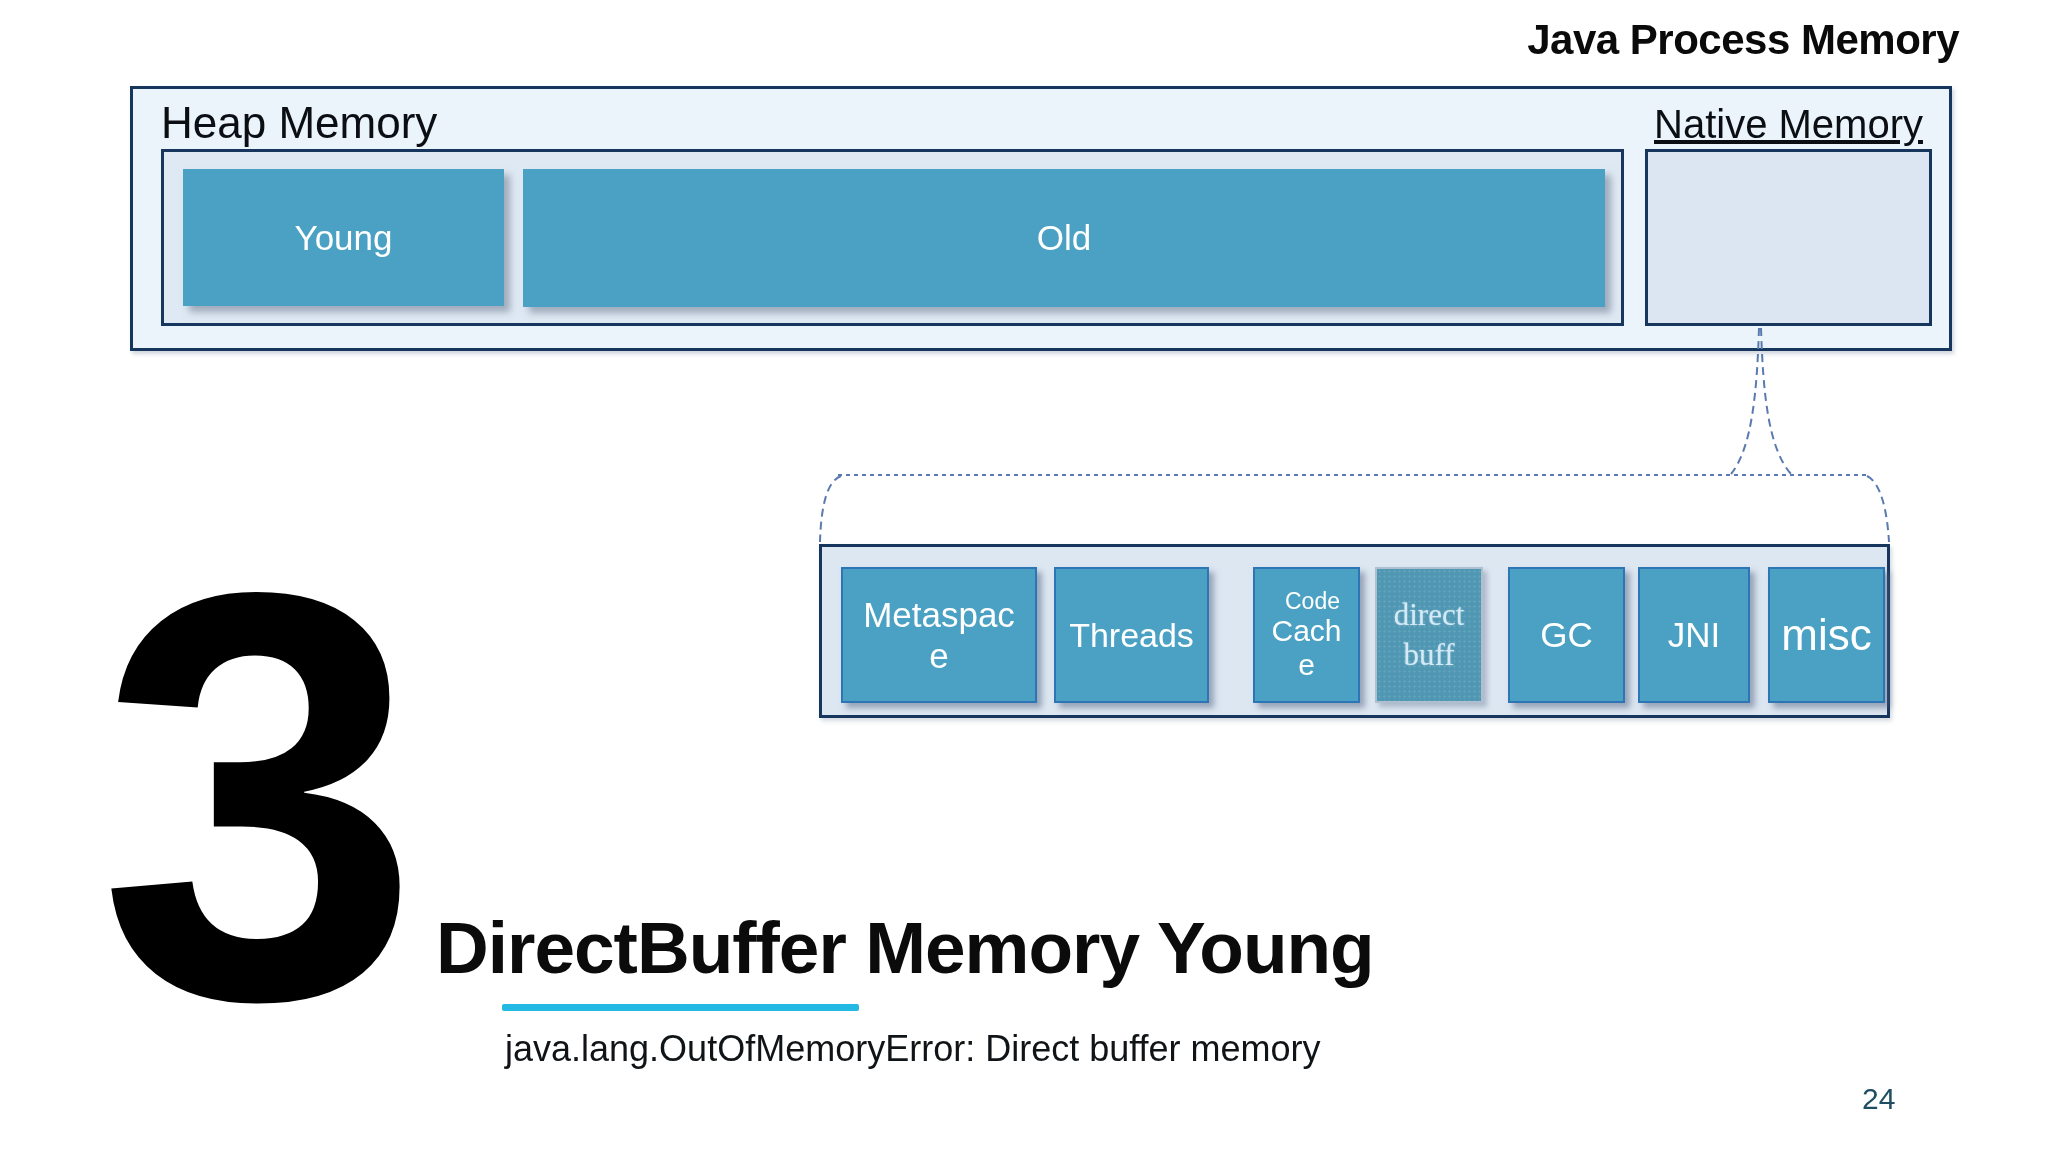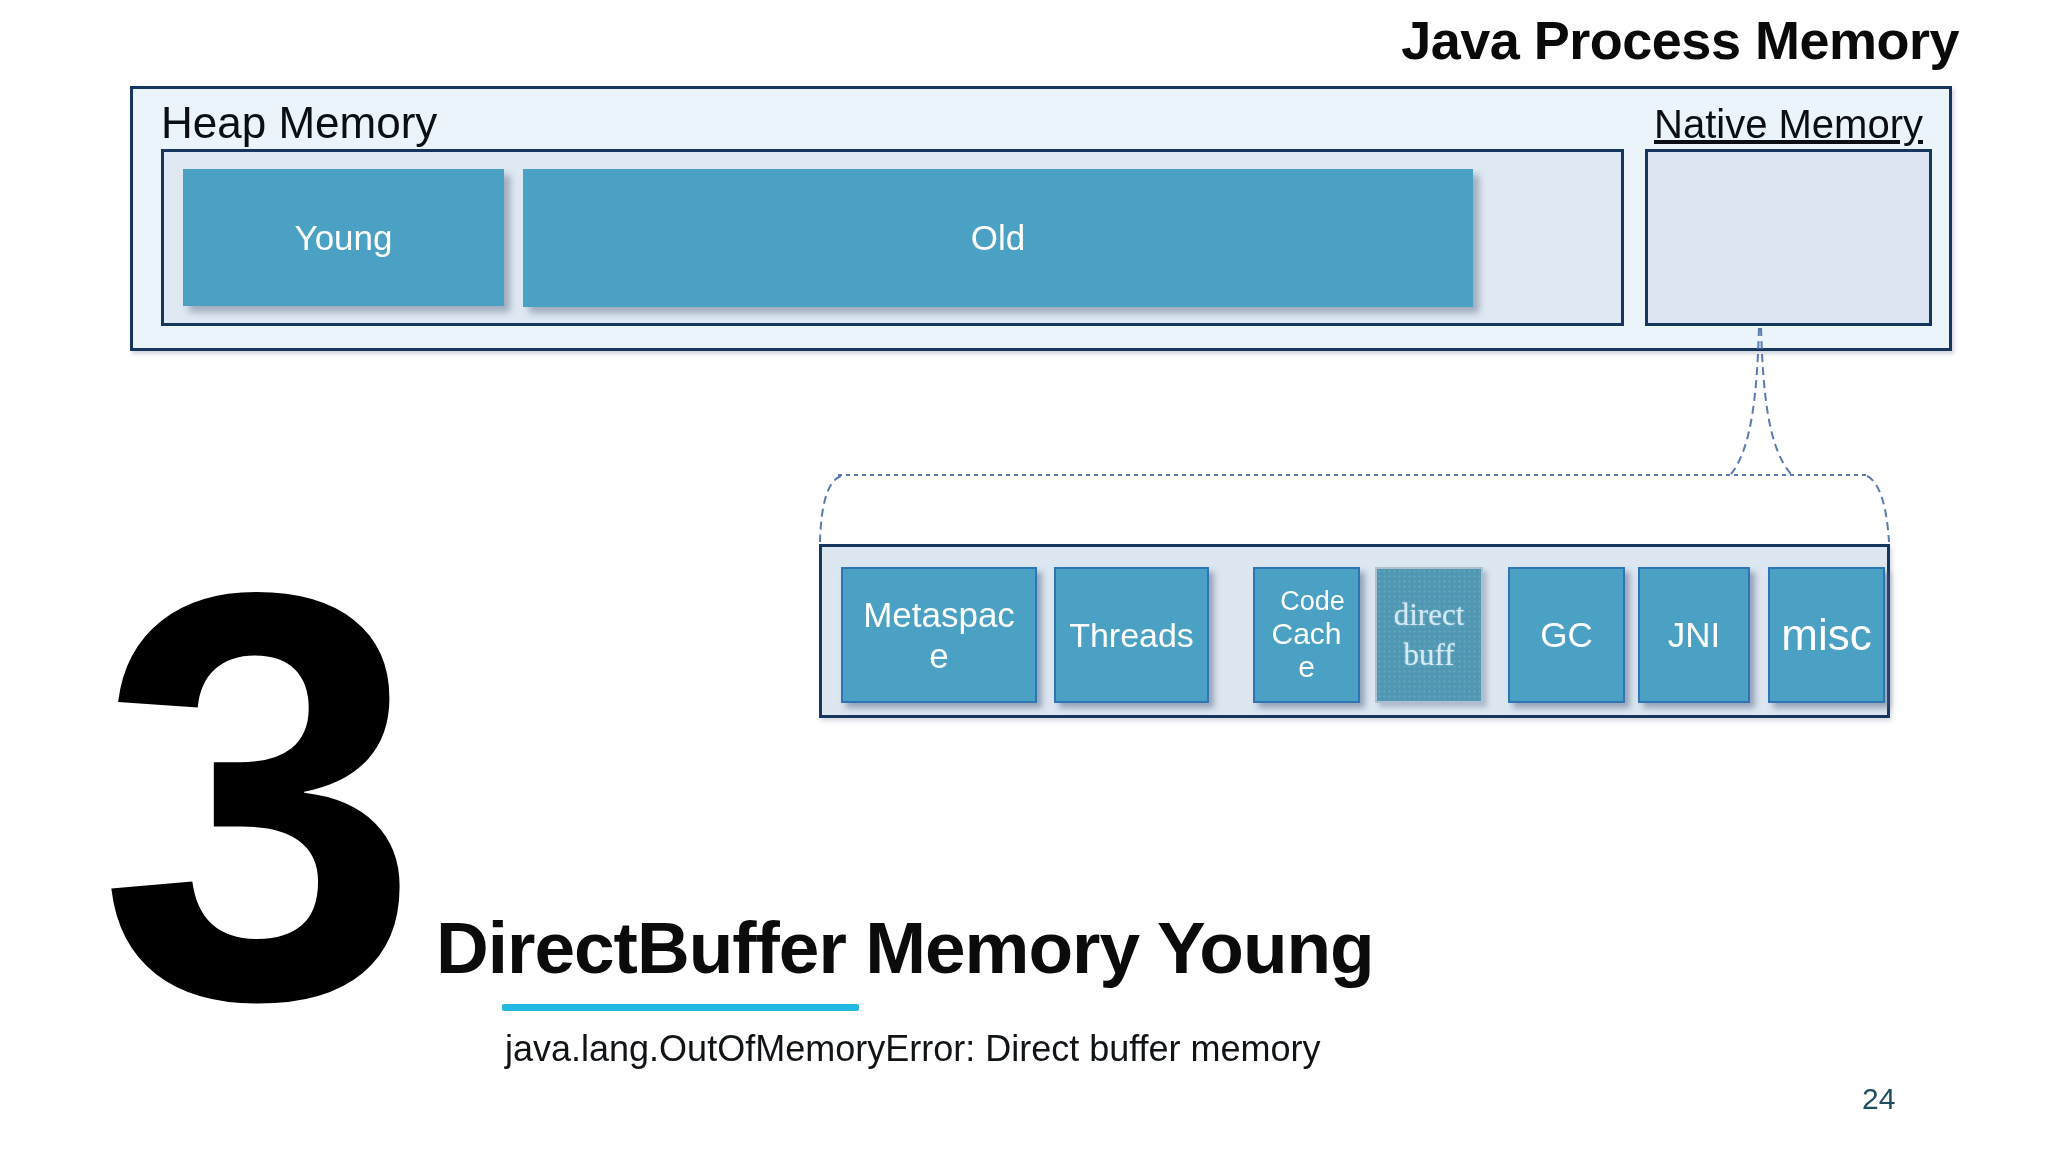--- a/index.html
+++ b/index.html
@@ -6,22 +6,22 @@
   body{
     width:2048px;height:1152px;position:relative;overflow:hidden;
     background:#ffffff;
     font-family:"Liberation Sans", sans-serif;
     color:#0d0d0d;
   }
   .abs{position:absolute;}
 
   
   .kicker{
-    top:9px;right:89px;
-    font-size:54px;font-weight:700;color:#0a0a0a;
+    top:16px;right:89px;
+    font-size:42px;font-weight:700;color:#0a0a0a;
     letter-spacing:-0.5px;
   }
 
   
   .outer-box{
     left:130px;top:86px;width:1822px;height:265px;
     background:#eaf4fa;border:3px solid #17365d;box-sizing:border-box;
     box-shadow:2px 3px 4px rgba(120,135,160,0.35);
   }
   .heap-label{
@@ -36,21 +36,21 @@
     left:161px;top:149px;width:1463px;height:177px;
     background:#dfe9f4;border:3px solid #17365d;box-sizing:border-box;
   }
   .region{
     background:#4ba1c3;color:#ffffff;
     display:flex;align-items:center;justify-content:center;
     font-size:35px;
     box-shadow:6px 6px 7px rgba(105,118,140,0.55);
   }
   .region-young{left:183px;top:169px;width:321px;height:137px;}
-  .region-old{left:523px;top:169px;width:950px;height:138px;}
+  .region-old{left:523px;top:169px;width:1082px;height:138px;}
   .native-panel{
     left:1645px;top:149px;width:287px;height:177px;
     background:#dce6f2;border:3px solid #17365d;box-sizing:border-box;
   }
 
   
   .connector{left:0;top:0;pointer-events:none;}
   .connector path{fill:none;stroke:#5a7ab0;stroke-width:2px;}
   .dash-long{stroke-dasharray:8 5;}
   .dash-dot{stroke-dasharray:4 4;}
@@ -66,21 +66,21 @@
     display:flex;flex-direction:column;align-items:center;justify-content:center;
     text-align:center;line-height:1.18;
   }
   .comp-normal{
     background:#4ba1c3;border:2px solid #2e75b6;color:#ffffff;
     box-shadow:5px 5px 6px rgba(80,95,125,0.5);
   }
   .comp-metaspace{left:19px;width:196px;font-size:35px;}
   .comp-threads{left:232px;width:155px;font-size:34px;}
   .comp-code-cache{left:431px;width:107px;font-size:30px;line-height:1.12;}
-  .comp-code-cache .comp-line:first-child{font-size:27px;margin-left:12px;}
+  .comp-code-cache .comp-line:first-child{font-size:23px;margin-left:12px;}
   .comp-direct-buff{
     left:553px;width:108px;
     font-family:"Liberation Serif", serif;font-size:31px;line-height:1.3;
     background-color:#4f97b3;
     background-image:radial-gradient(rgba(255,255,255,0.10) 1px, transparent 1.2px);
     background-size:5px 5px;
     border:2px solid #aebfd0;color:#d5eaf6;
     box-shadow:4px 4px 5px rgba(80,95,125,0.35);
     text-shadow:0 0 2px rgba(210,235,250,0.55);
   }

